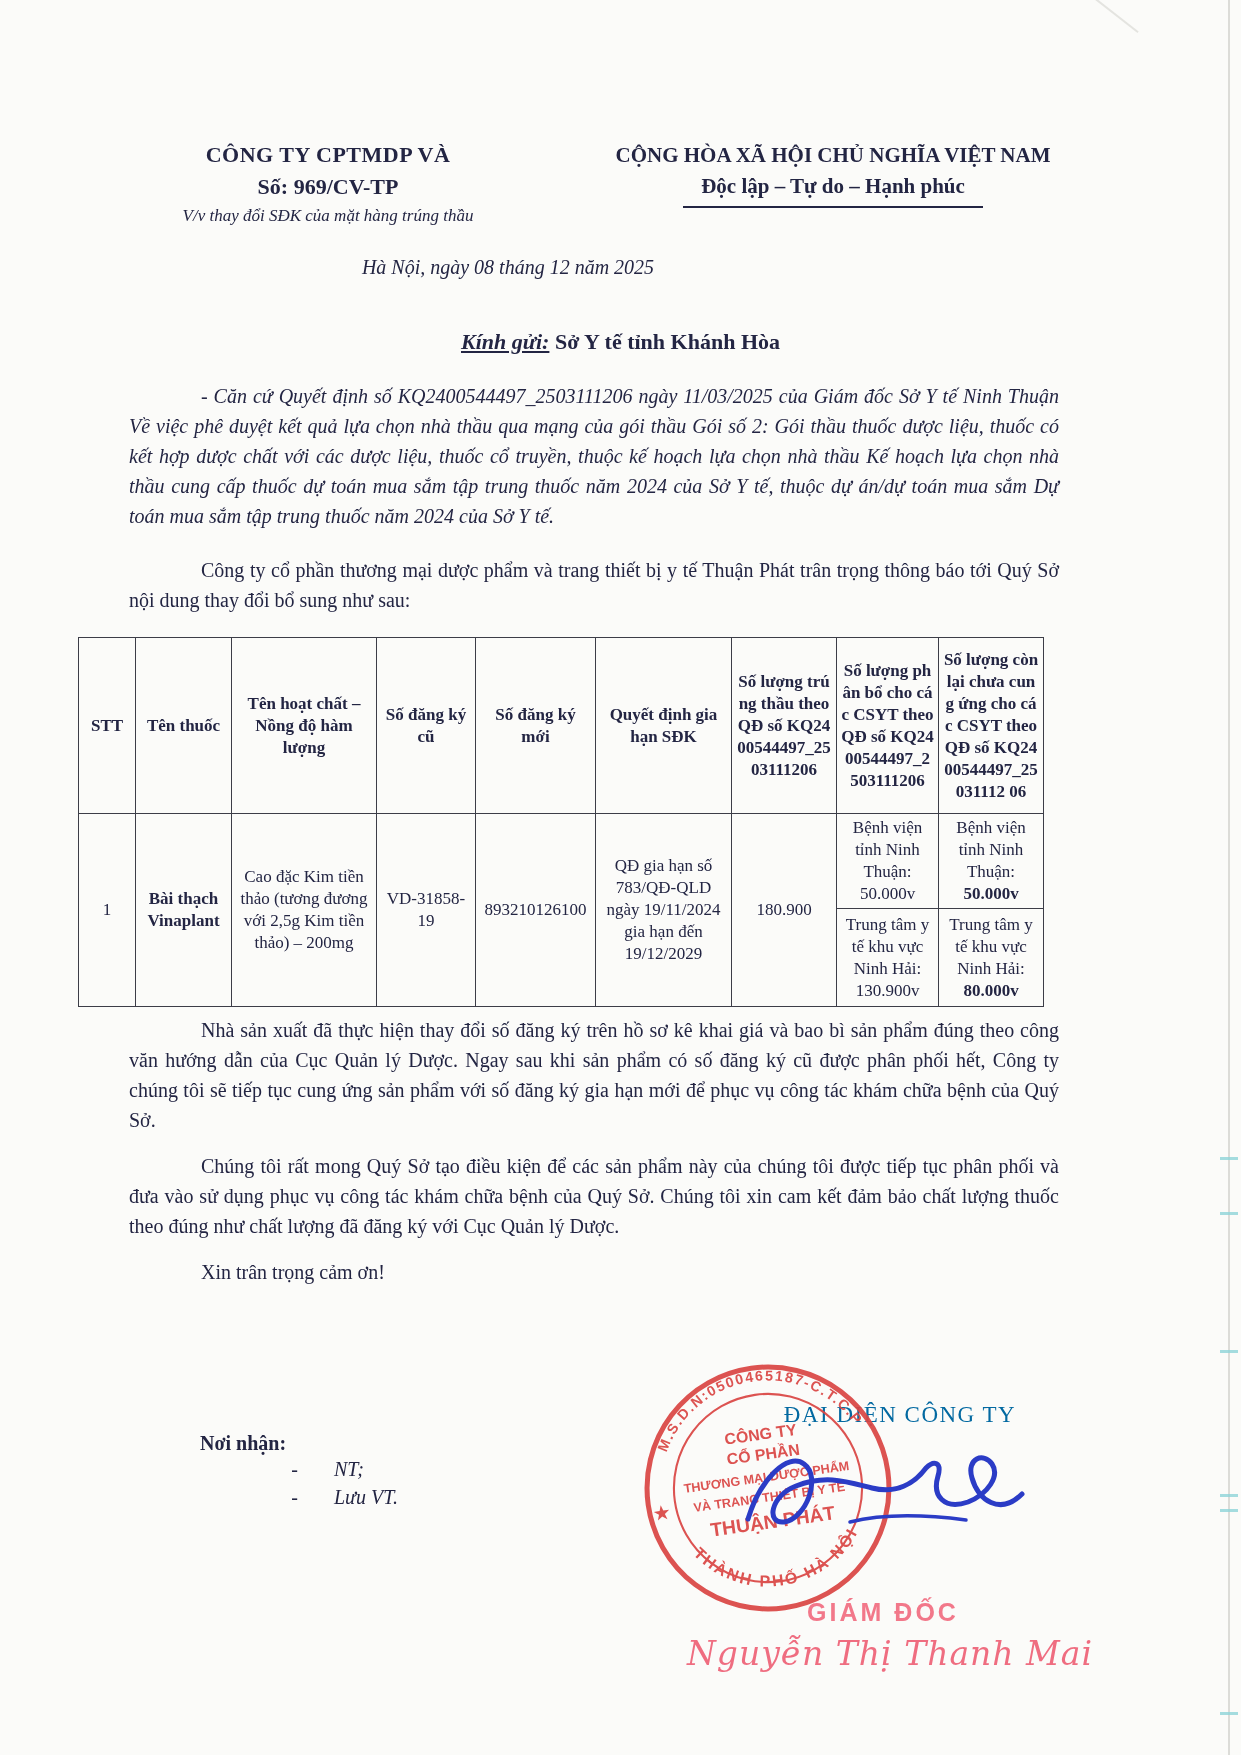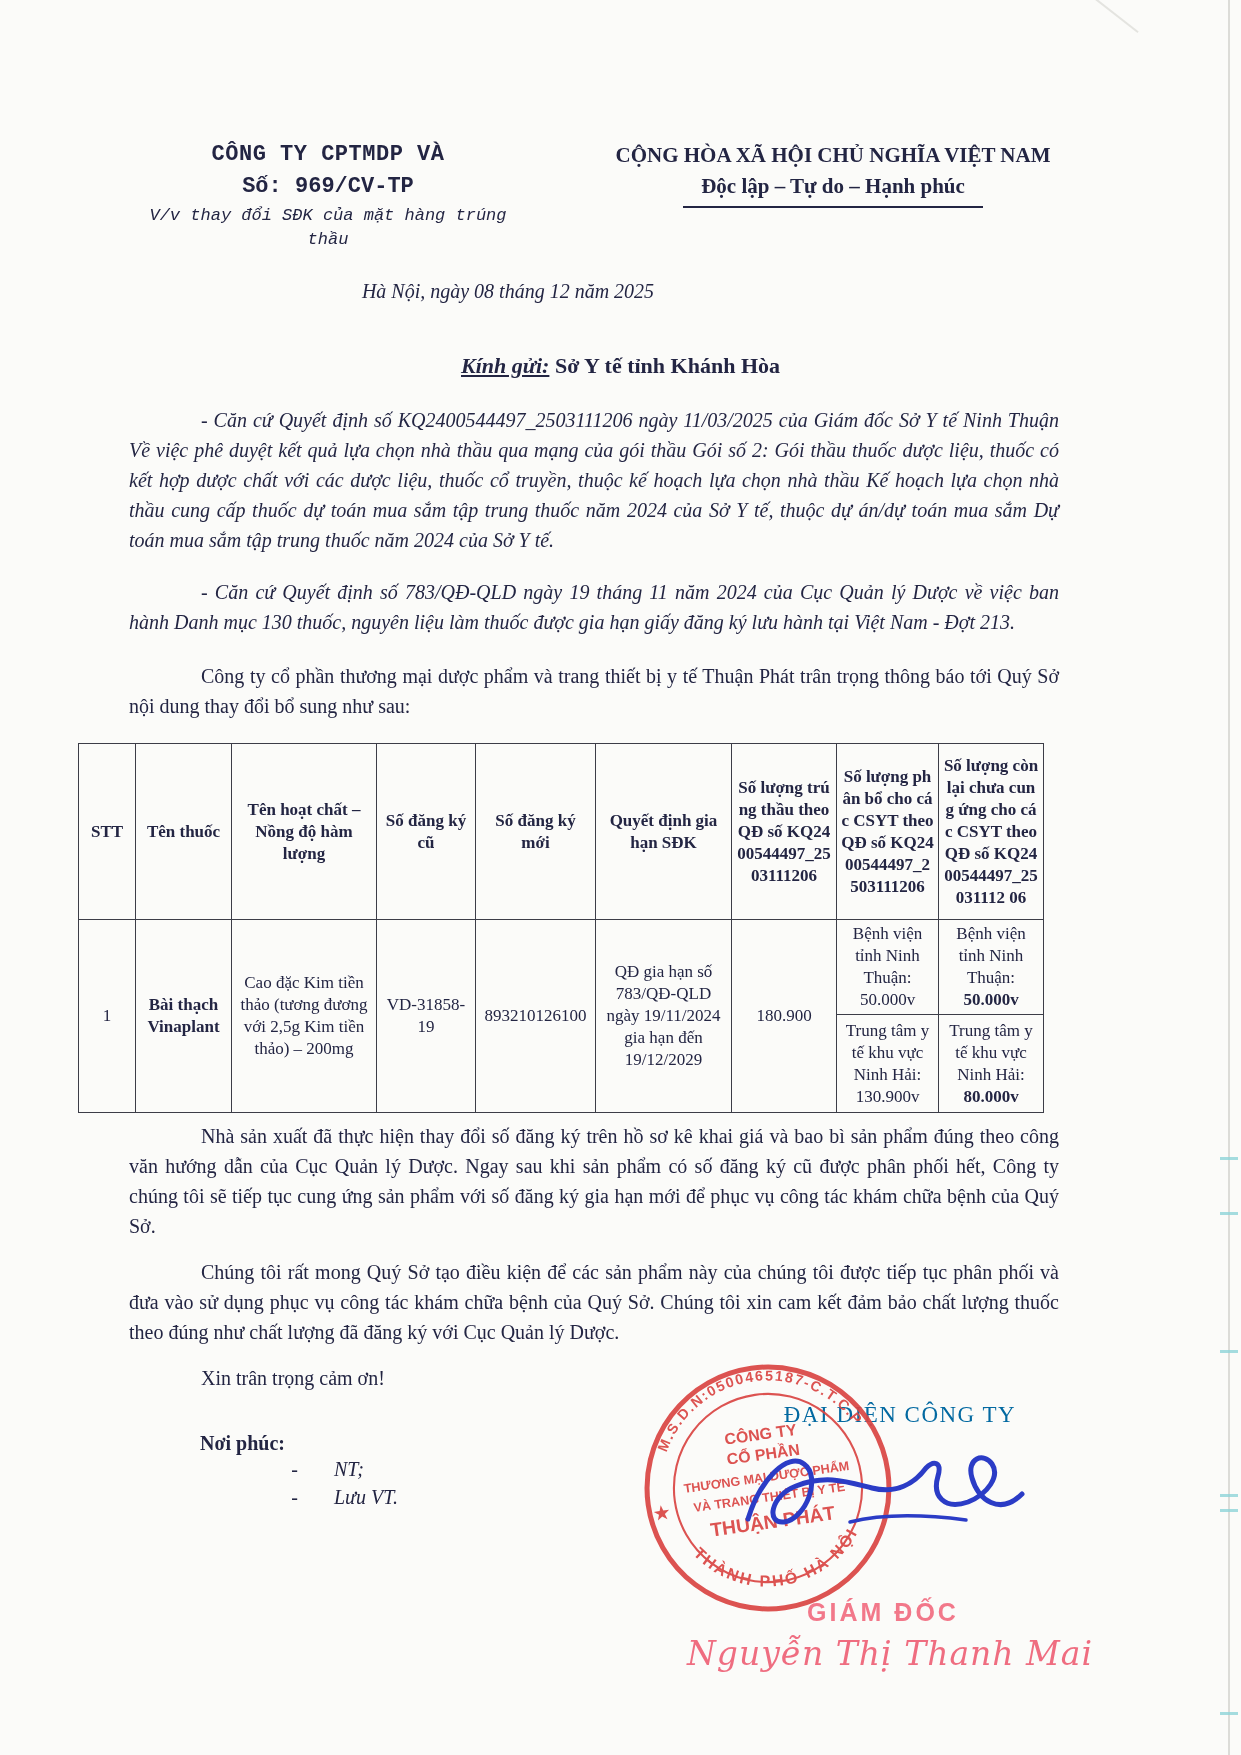--- a/index.html
+++ b/index.html
@@ -12,21 +12,21 @@
     font-family: "Liberation Serif", serif;
     color: #232543;
     overflow: hidden;
   }
   
   .scan-edge { position:absolute; top:0; bottom:0; left:1228px; width:2px; background:#dcdcd8; }
   .scan-tick { position:absolute; left:1220px; height:3px; width:18px; background:#8fd4d8; opacity:.8; }
   .scan-diag { position:absolute; left:1088px; top:14px; width:56px; height:2px; background:#e4e4e0; transform:rotate(38deg); }
   
   .hdr { display:flex; padding-top:140px; }
-  .hdr-left { width:400px; margin-left:128px; text-align:center;font-family:Liberation Mono, monospace; }
+  .hdr-left { width:400px; margin-left:128px; text-align:center; }
   .hdr-left .co { font-weight:bold; font-size:22px; line-height:30px; letter-spacing:.5px; }
   .hdr-left .num { font-weight:bold; font-size:22px; line-height:34px; }
   .hdr-left .subj { font-style:italic; font-size:17px; line-height:24px; }
   .hdr-right { width:500px; margin-left:55px; text-align:center; }
   .hdr-right .nat { font-weight:bold; font-size:21px; line-height:30px; }
   .hdr-right .motto { font-weight:bold; font-size:21px; line-height:32px; }
   .motto-line { width:300px; height:0; border-bottom:2px solid #232543; margin:4px auto 0 auto; }
   
   .date-line { margin-top:28px; text-align:center; padding-right:225px; font-style:italic; font-size:20px; }
   .kinh-gui { margin-top:50px; text-align:center; font-size:22px; }
@@ -104,21 +104,20 @@
   <div class="date-line">Hà Nội, ngày 08 tháng 12 năm 2025</div>
 
   <div class="kinh-gui">
     <span class="kg-label">Kính gửi:</span>
     <span> </span>
     <span class="kg-name">Sở Y tế tỉnh Khánh Hòa</span>
   </div>
 
   <div class="content">
     <p class="para it mt1">- Căn cứ Quyết định số KQ2400544497_2503111206 ngày 11/03/2025 của Giám đốc Sở Y tế Ninh Thuận Về việc phê duyệt kết quả lựa chọn nhà thầu qua mạng của gói thầu Gói số 2: Gói thầu thuốc dược liệu, thuốc có kết hợp dược chất với các dược liệu, thuốc cổ truyền, thuộc kế hoạch lựa chọn nhà thầu Kế hoạch lựa chọn nhà thầu cung cấp thuốc dự toán mua sắm tập trung thuốc năm 2024 của Sở Y tế, thuộc dự án/dự toán mua sắm Dự toán mua sắm tập trung thuốc năm 2024 của Sở Y tế.</p>
-    <p class="para it mt2">- Căn cứ Quyết định số 783/QĐ-QLD ngày 19 tháng 11 năm 2024 của Cục Quản lý Dược về việc ban hành Danh mục 130 thuốc, nguyên liệu làm thuốc được gia hạn giấy đăng ký lưu hành tại Việt Nam - Đợt 213.</p>
     <p class="para mt3">Công ty cổ phần thương mại dược phẩm và trang thiết bị y tế Thuận Phát trân trọng thông báo tới Quý Sở nội dung thay đổi bổ sung như sau:</p>
 
     <div class="tbl-wrap">
       <table class="doc">
         <colgroup>
           <col style="width:57px">
             <col style="width:96px">
             <col style="width:145px">
           <col style="width:99px">
             <col style="width:120px">
@@ -171,21 +170,21 @@
         </tbody>
       </table>
     </div>
 
     <p class="para mt4">Nhà sản xuất đã thực hiện thay đổi số đăng ký trên hồ sơ kê khai giá và bao bì sản phẩm đúng theo công văn hướng dẫn của Cục Quản lý Dược. Ngay sau khi sản phẩm có số đăng ký cũ được phân phối hết, Công ty chúng tôi sẽ tiếp tục cung ứng sản phẩm với số đăng ký gia hạn mới để phục vụ công tác khám chữa bệnh của Quý Sở.</p>
     <p class="para">Chúng tôi rất mong Quý Sở tạo điều kiện để các sản phẩm này của chúng tôi được tiếp tục phân phối và đưa vào sử dụng phục vụ công tác khám chữa bệnh của Quý Sở. Chúng tôi xin cam kết đảm bảo chất lượng thuốc theo đúng như chất lượng đã đăng ký với Cục Quản lý Dược.</p>
     <p class="para closing">Xin trân trọng cảm ơn!</p>
   </div>
 
   <div class="noi-nhan">
-    <div class="nn-label">Nơi phúc:</div>
+    <div class="nn-label">Nơi nhận:</div>
     <div class="nn-item">
       <span class="dash">-</span>
       <span class="txt">NT;</span>
     </div>
     <div class="nn-item">
       <span class="dash">-</span>
       <span class="txt">Lưu VT.</span>
     </div>
   </div>
 

